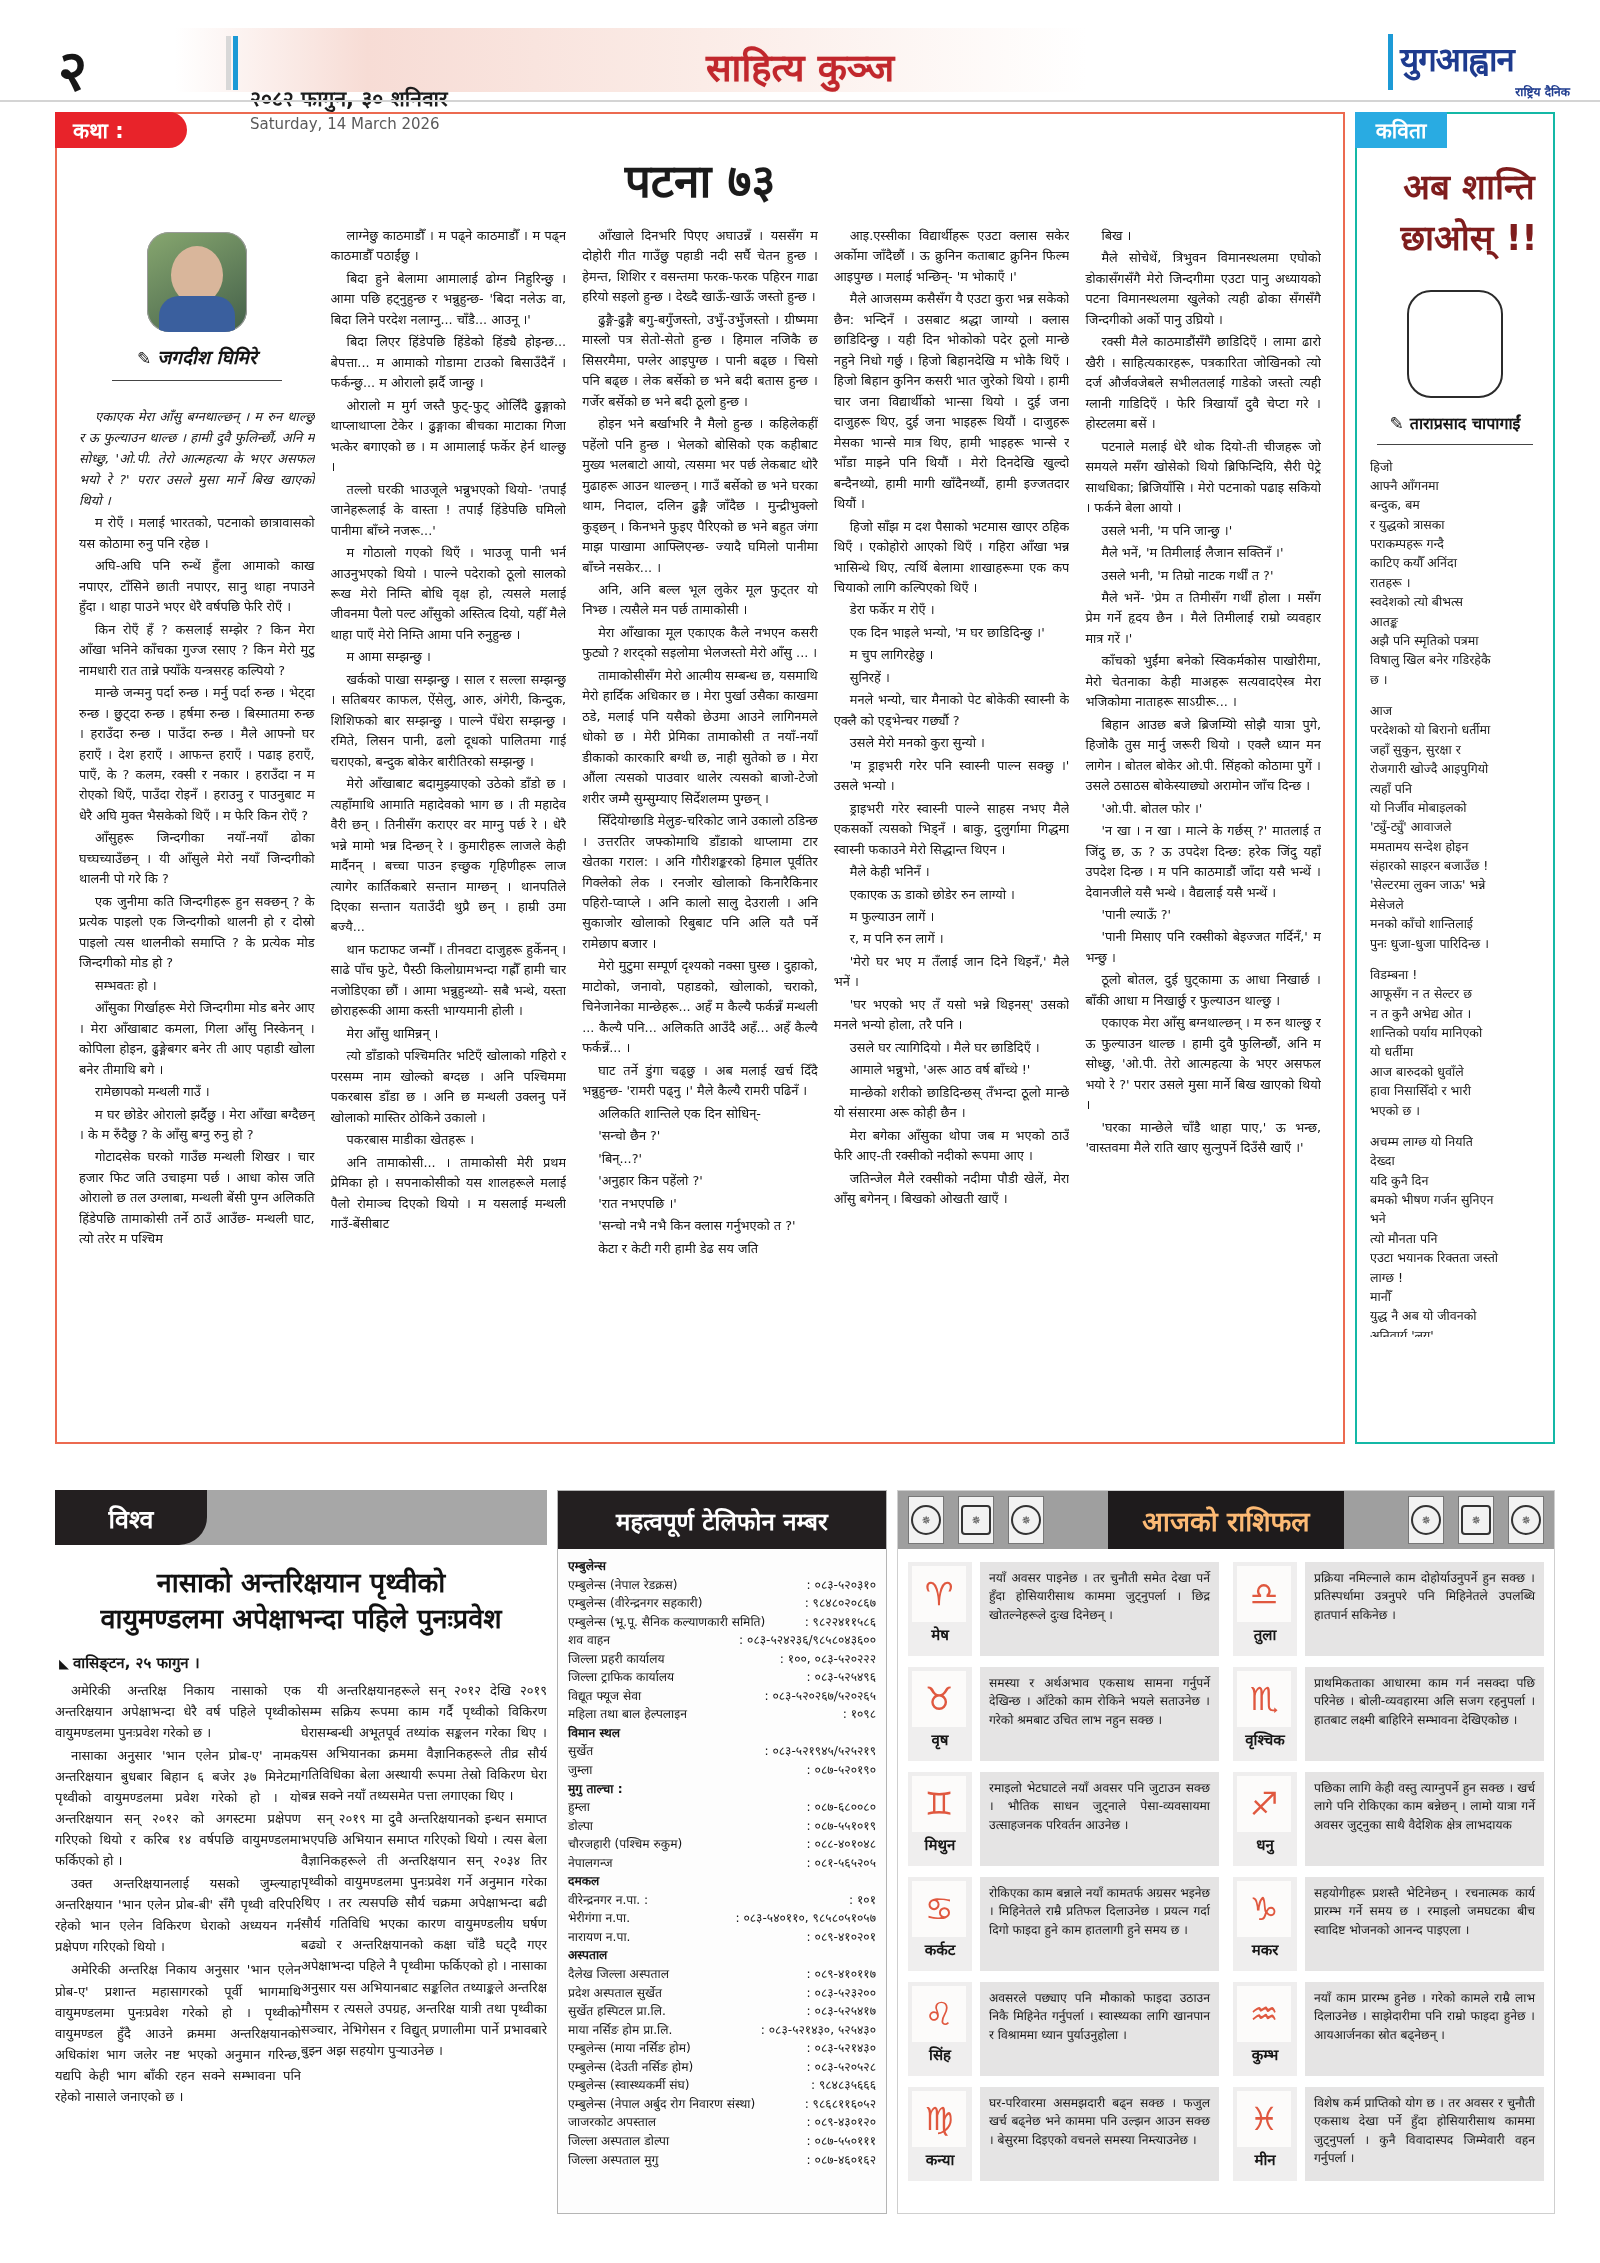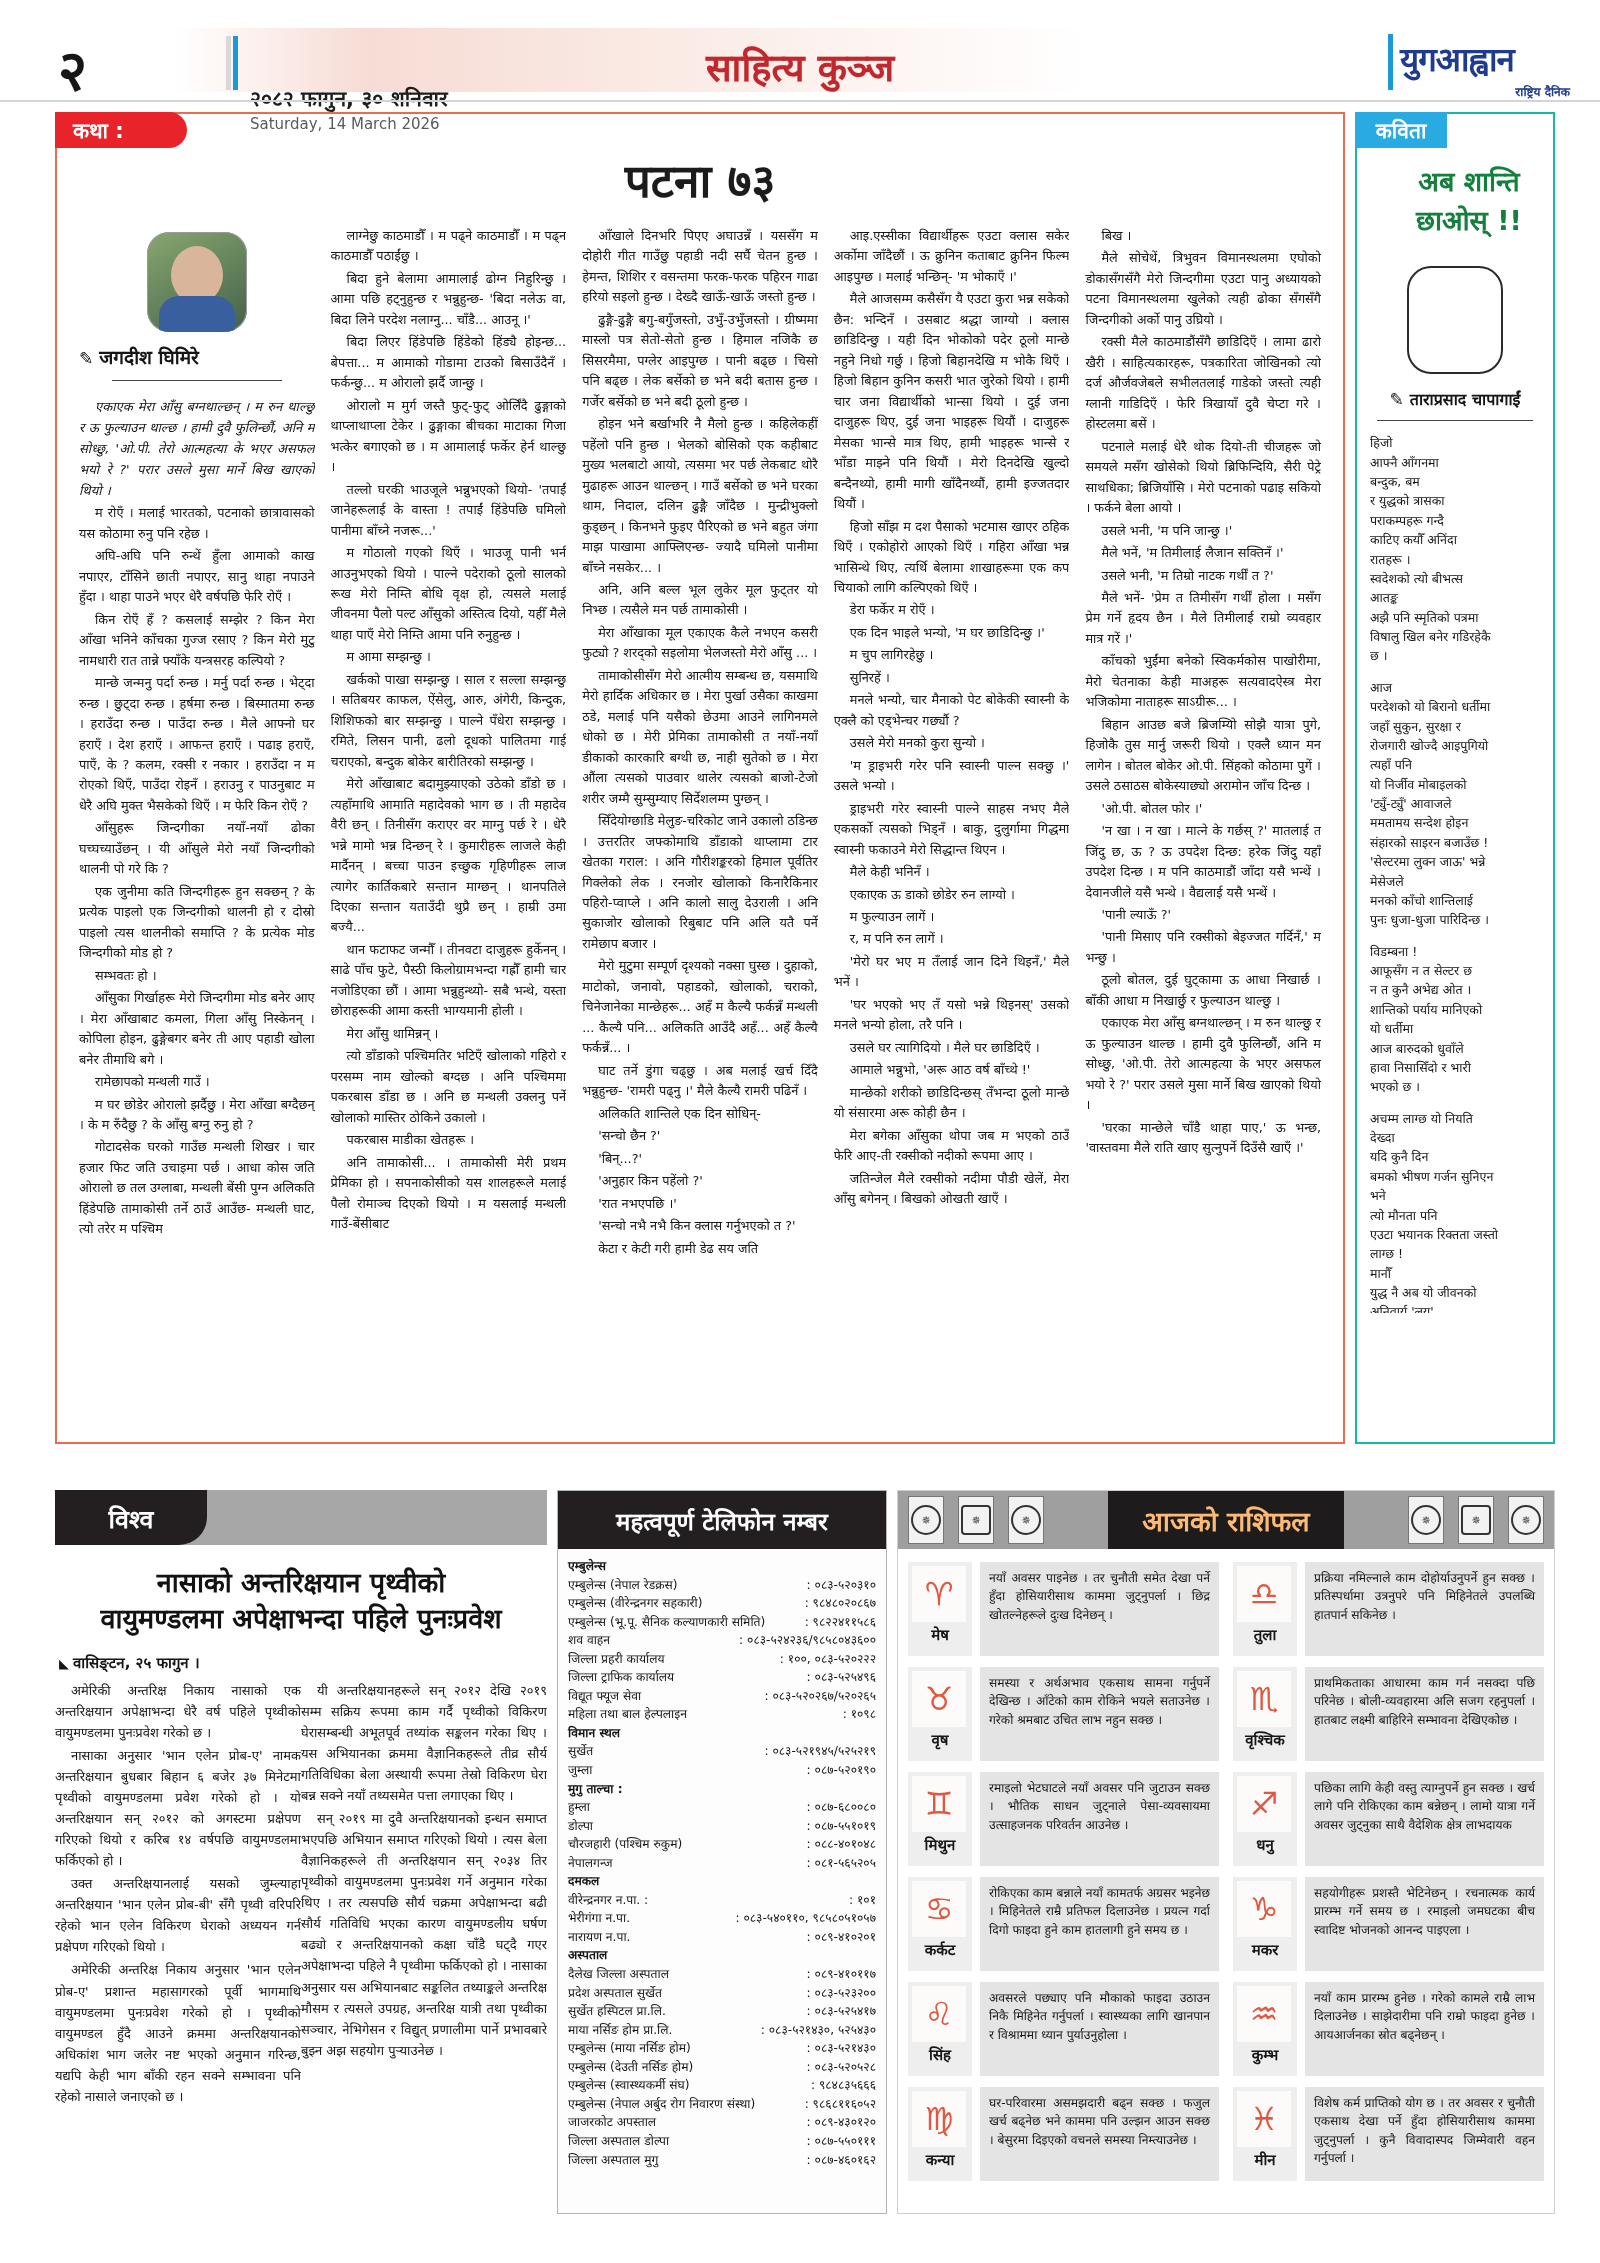--- a/index.html
+++ b/index.html
@@ -25,36 +25,36 @@
   
   .story-box{position:absolute;left:55px;top:112px;width:1290px;height:1332px;
     border:2px solid #ec6a50;box-sizing:border-box;}
   .story-label{position:absolute;left:-2px;top:-2px;width:132px;height:36px;background:#e8232a;
     border-radius:0 18px 18px 0;color:#fff;font-size:21px;font-weight:bold;
     display:flex;align-items:center;padding-left:18px;box-sizing:border-box;}
   .story-title{margin-top:34px;text-align:center;font-size:46px;font-weight:bold;color:#1b1b1b;}
   .story-cols{position:absolute;left:22px;right:22px;top:112px;bottom:12px;display:flex;gap:16px;}
   .scol{flex:1;overflow:hidden;text-align:justify;font-size:12.8px;line-height:1.6;}
   .scol p,.para{margin:0 0 2px;text-indent:16px;}
-  .author-block{text-align:left;margin-bottom:16px;}
+  .author-block{text-align:center;margin-bottom:26px;font-style:italic;}
   .author-photo{width:100px;height:100px;margin:6px auto 10px;border-radius:22px;position:relative;overflow:hidden;
     background:linear-gradient(150deg,#87a76f,#44604a);box-shadow:0 0 0 1px #9a9a9a inset;}
   .author-photo::before{content:"";position:absolute;left:24px;top:14px;width:52px;height:58px;border-radius:50%;background:#d9b69b;}
   .author-photo::after{content:"";position:absolute;left:12px;top:64px;width:76px;height:40px;border-radius:20px 20px 0 0;background:#3a5f9e;}
   .author-line{font-size:19px;font-weight:bold;}
   .pen-icon{font-size:17px;margin-right:6px;}
   .author-rule{width:72%;height:1px;background:#444;margin:8px auto 10px;}
   .lead-italic{font-style:italic;font-size:13px;margin:0 0 3px;text-indent:16px;}
 
   
   .poem-box{position:absolute;left:1355px;top:112px;width:200px;height:1332px;
     border:2px solid #14b8a6;box-sizing:border-box;}
   .poem-label{position:absolute;left:-2px;top:-2px;width:92px;height:36px;background:#29abe2;
     color:#fff;font-size:21px;font-weight:bold;display:flex;align-items:center;justify-content:center;}
-  .poem-title{margin-top:48px;text-align:center;font-size:27px;font-weight:bold;line-height:1.45;color:#15803d;padding-left:28px;}
+  .poem-title{margin-top:48px;text-align:center;font-size:35px;font-weight:bold;line-height:1.45;color:#7f1d1d;padding-left:28px;}
   .poem-photo{width:92px;height:104px;border:2px solid #2b2b2b;border-radius:24px;margin:26px auto 14px;background:#fff;}
   .poem-author{text-align:center;font-size:16px;font-weight:bold;}
   .poem-rule{width:80%;height:1px;background:#444;margin:10px auto 12px;}
   .poem-lines{padding:0 13px;font-size:12.5px;line-height:1.55;overflow:hidden;height:880px;}
   .pline{white-space:normal;}
   .pgap{height:12px;}
 
   
   .world{position:absolute;left:55px;top:1490px;width:492px;height:724px;overflow:hidden;}
   .world-bar{position:relative;height:55px;background:#a7a7a7;}

